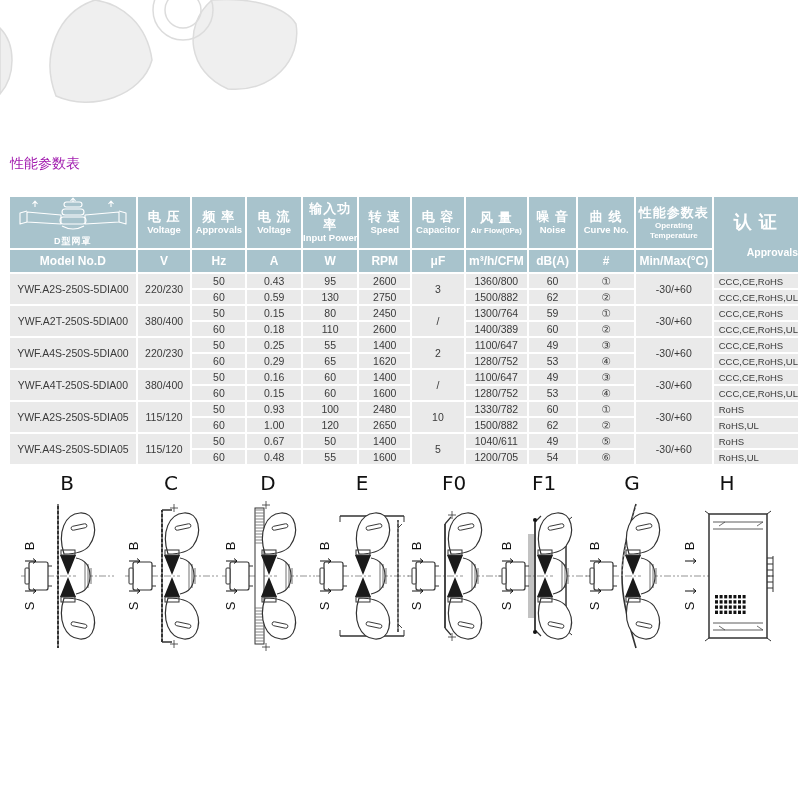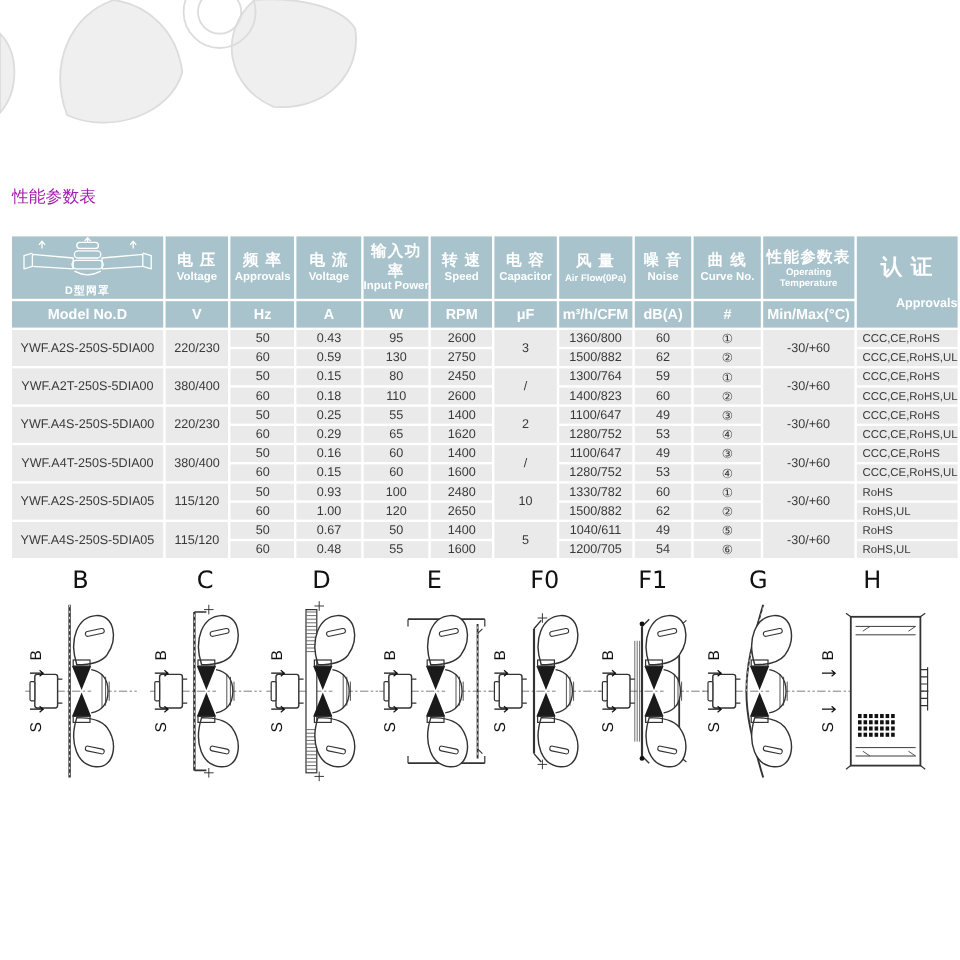--- a/index.html
+++ b/index.html
@@ -169,21 +169,21 @@
         <td>59</td>
         <td>①</td>
         <td rowspan="2">-30/+60</td>
         <td class="appr">CCC,CE,RoHS</td>
       </tr>
       <tr>
         <td>60</td>
         <td>0.18</td>
         <td>110</td>
         <td>2600</td>
-        <td>1400/823</td>
+        <td>1400/389</td>
         <td>60</td>
         <td>②</td>
         <td class="appr">CCC,CE,RoHS,UL</td>
       </tr>
       <tr>
         <td rowspan="2" class="model">YWF.A4S-250S-5DIA00</td>
         <td rowspan="2">220/230</td>
         <td>50</td>
         <td>0.25</td>
         <td>55</td>

